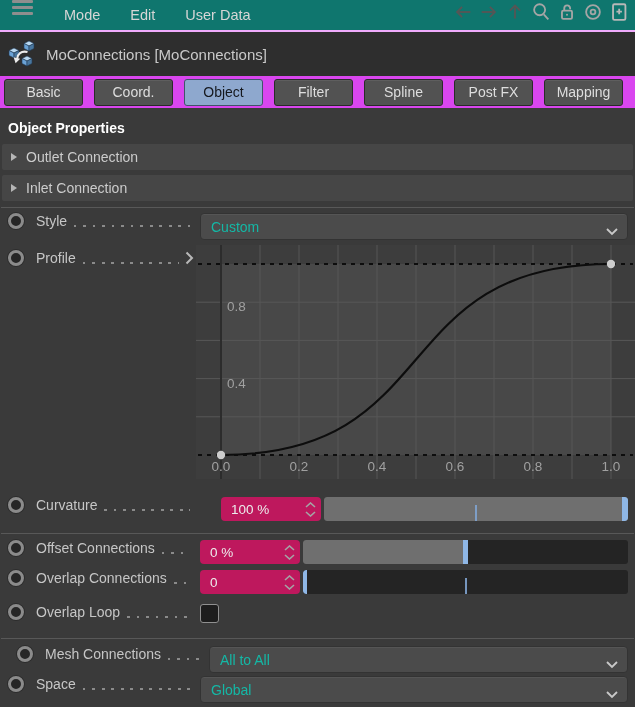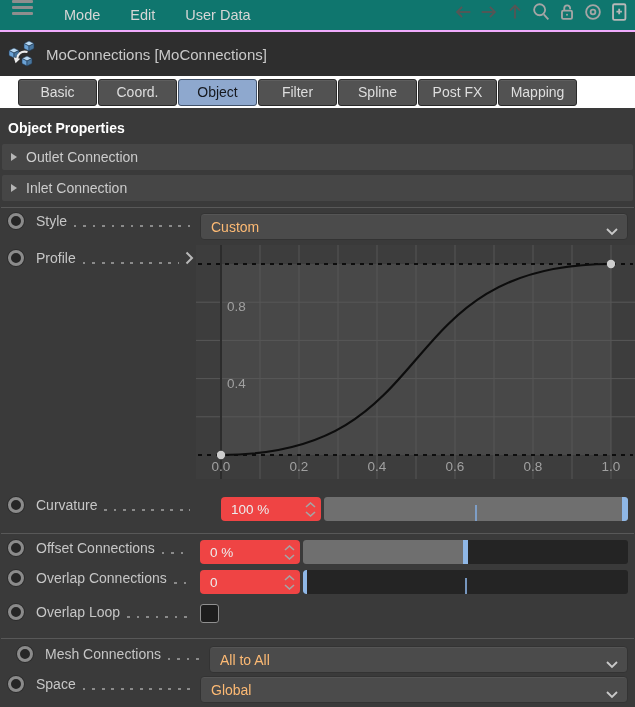--- a/index.html
+++ b/index.html
@@ -19,21 +19,21 @@
   .hamburger span{display:block;width:21px;height:3px;background:#8e8e8e;border-radius:1px;}
   .menu-item{color:#d6d6d6;font-size:14.5px;padding:0 15px;line-height:30px;cursor:default;}
   .menubar .spacer{flex:1;}
   .nav-icons{display:flex;align-items:center;gap:2px;margin-right:4px;}
   .nav-icons .ic{width:24px;height:24px;display:flex;align-items:center;justify-content:center;}
   
   .titlebar{height:44px;background:#2e2e2e;display:flex;align-items:center;}
   .obj-icon{margin:0 10px 0 8px;width:28px;height:28px;}
   .obj-title{color:#c9c9c9;font-size:15px;}
   
-  .tabbar{height:32px;background:#ffffff;display:flex;align-items:center;padding-left:18px;gap:1px;}
+  .tabbar{height:32px;background:#d946ef;display:flex;align-items:center;padding-left:4px;gap:11px;}
   .tab{
     width:77px;height:25px;background:#525252;color:#dedede;font-size:14px;
     display:flex;align-items:center;justify-content:center;border-radius:3px;
     border:1px solid #2b2b2b;box-shadow:inset 0 1px 0 rgba(255,255,255,.07);
     cursor:pointer;white-space:nowrap;
   }
   .tab.selected{background:#8ea8ce;color:#15181e;box-shadow:none;border-color:#42536b;}
   
   .panel{background:#3a3a3a;}
   .section-title{color:#ffffff;font-weight:bold;font-size:14px;padding:12px 0 0 8px;}
@@ -57,25 +57,25 @@
   .leader{flex:1;height:2px;margin:10px 10px 0 0;
     background-image:repeating-linear-gradient(to right,#8a8a8a 0 2.5px,transparent 2.5px 9.5px);}
   .expand-chev{flex:none;margin:0 6px 0 -4px;display:flex;align-items:center;}
   .control{flex:1;display:flex;align-items:center;}
   
   .select{
     flex:1;height:25px;background:#4b4b4b;border-radius:4px;border:1px solid #333333;
     box-shadow:inset 0 1px 0 rgba(255,255,255,.06);
     display:flex;align-items:center;cursor:pointer;position:relative;
   }
-  .select .sel-text{color:#fdba74;font-size:14px;padding-left:10px;}
+  .select .sel-text{color:#14b8a6;font-size:14px;padding-left:10px;}
   .select .sel-chev{position:absolute;right:9px;top:8px;}
   
   .numbox{
-    flex:none;width:100px;height:24px;background:#ef4444;border-radius:4px;
+    flex:none;width:100px;height:24px;background:#be185d;border-radius:4px;
     display:flex;align-items:center;position:relative;
   }
   .numbox .val{color:#ececec;font-size:13.5px;padding-left:10px;flex:1;}
   .spinner{flex:none;width:16px;margin-right:3px;display:flex;flex-direction:column;align-items:center;gap:3px;cursor:pointer;}
   .slider{flex:1;height:24px;margin-left:3px;border-radius:3px;background:#242424;position:relative;overflow:hidden;cursor:pointer;}
   .slider .fill{position:absolute;left:0;top:0;bottom:0;background:#6f6f6f;}
   .slider .tick{position:absolute;top:8px;bottom:0;width:2px;background:#7fa3cf;opacity:.9;}
   .slider .handle{position:absolute;top:0;bottom:0;width:6px;background:#8fb7e6;}
   
   .checkbox{width:17px;height:17px;background:#1d1d1d;border:1.5px solid #909090;border-radius:3px;cursor:pointer;}

